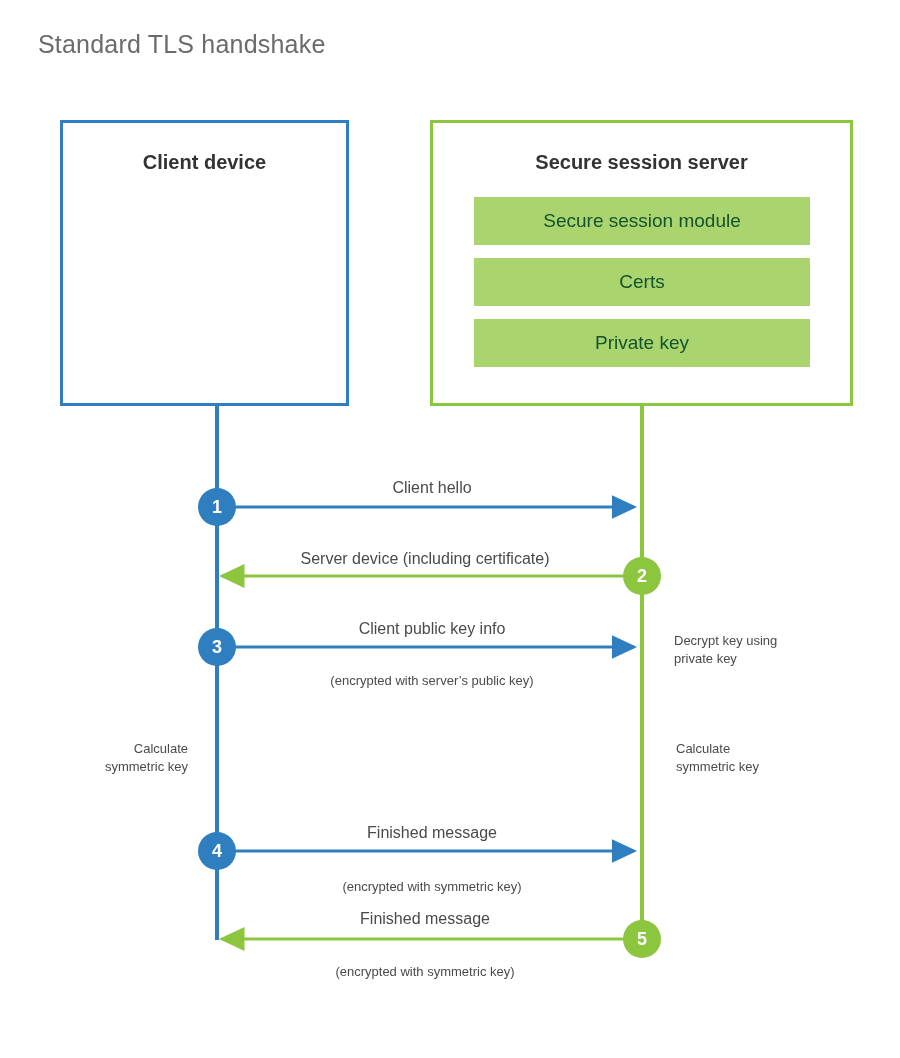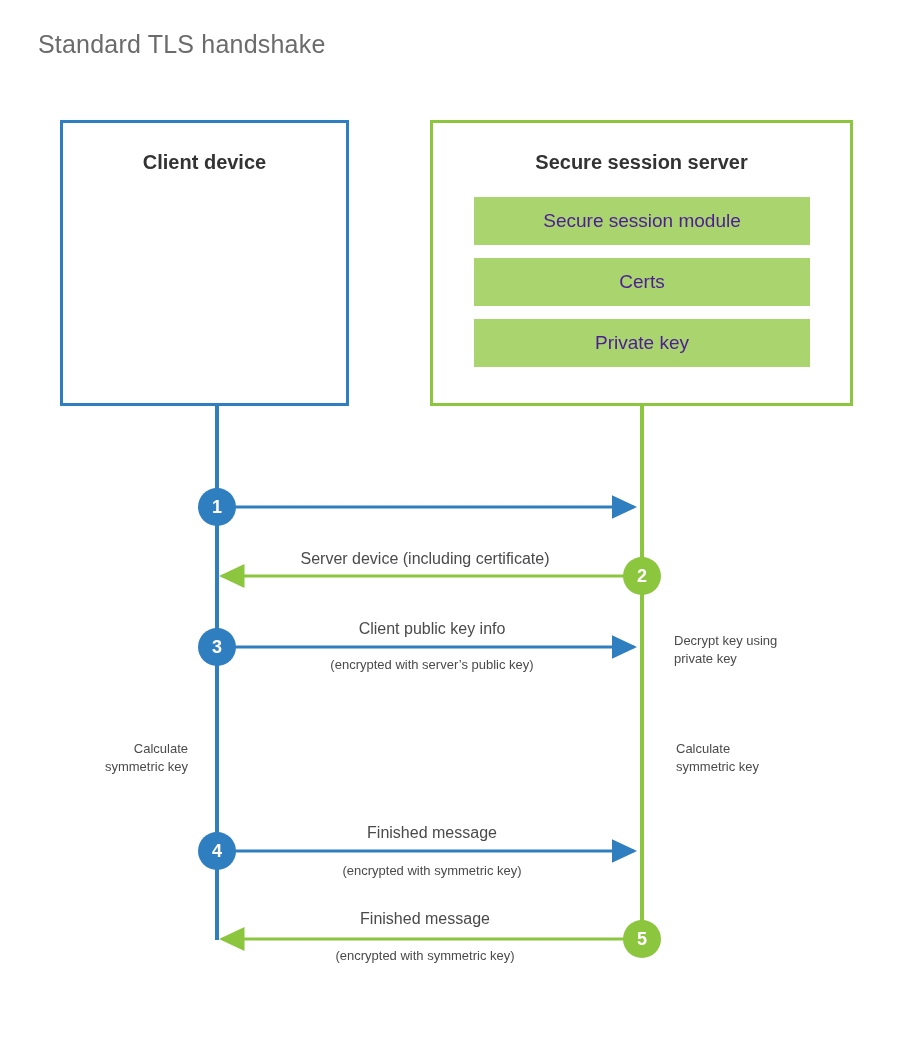--- a/index.html
+++ b/index.html
@@ -32,21 +32,21 @@
   .client-app-box {
     position: absolute; left: 35px; top: 80px; width: 277px; height: 180px;
     background: #5b9bd5; color: #ffffff;
     display: flex; align-items: center; justify-content: center;
     text-align: center; font-size: 19px; font-weight: 300; line-height: 1.35;
     padding: 0 16px;
   }
 
   .server-modules { position: absolute; left: 41px; top: 74px; width: 336px; }
   .server-module {
-    height: 48px; margin-bottom: 13px; background: #a9d46e; color: #4c1d95;
+    height: 48px; margin-bottom: 13px; background: #a9d46e; color: #14532d;
     display: flex; align-items: center; justify-content: center;
     font-size: 19px; font-weight: 300; text-align: center;
   }
   .server-module:last-child { margin-bottom: 0; }
 
   
   .lifeline { position: absolute; width: 4px; }
   .lifeline.client-life { left: 215px; top: 406px; height: 534px; background: #2f7ec0; }
   .lifeline.server-life { left: 640px; top: 406px; height: 533px; background: #8cc63e; }
 
@@ -68,21 +68,21 @@
   #arrows { position: absolute; left: 0; top: 0; width: 900px; height: 1058px;
             pointer-events: none; }
 
   
   .msg-label {
     position: absolute; text-align: center; color: #4a4a4a;
     font-size: 16px; font-weight: 300; white-space: nowrap;
   }
   .msg-sub {
     position: absolute; text-align: center; color: #4a4a4a;
-    font-size: 13px; font-weight: 300; white-space: nowrap;
+    font-size: 13px; font-weight: 300; white-space: nowrap; margin-top: 16px;
   }
   .note {
     position: absolute; color: #4a4a4a; font-size: 13px;
     font-weight: 300; line-height: 1.35;
   }
   .note.right-note { text-align: left; }
   .note.left-note  { text-align: right; }
 </style>
 </head>
 <body>
@@ -127,20 +127,21 @@
 
     <line x1="628" y1="939" x2="222" y2="939" stroke="#8cc63e" stroke-width="3" marker-end="url(#ah-green)"></line>
   </svg>
 
   <div class="step-circle blue sc1">1</div>
   <div class="step-circle green sc2">2</div>
   <div class="step-circle blue sc3">3</div>
   <div class="step-circle blue sc4">4</div>
   <div class="step-circle green sc5">5</div>
 
+  <div class="msg-label" style="left:230px; top:479px; width:404px;">Client hello</div>
 
   <div class="msg-label" style="left:222px; top:550px; width:406px;">Server device (including certificate)</div>
 
   <div class="msg-label" style="left:230px; top:620px; width:404px;">Client public key info</div>
   <div class="msg-sub" style="left:230px; top:657px; width:404px;">(encrypted with server’s public key)</div>
 
   <div class="msg-label" style="left:230px; top:824px; width:404px;">Finished message</div>
   <div class="msg-sub" style="left:230px; top:863px; width:404px;">(encrypted with symmetric key)</div>
 
   <div class="msg-label" style="left:222px; top:910px; width:406px;">Finished message</div>

